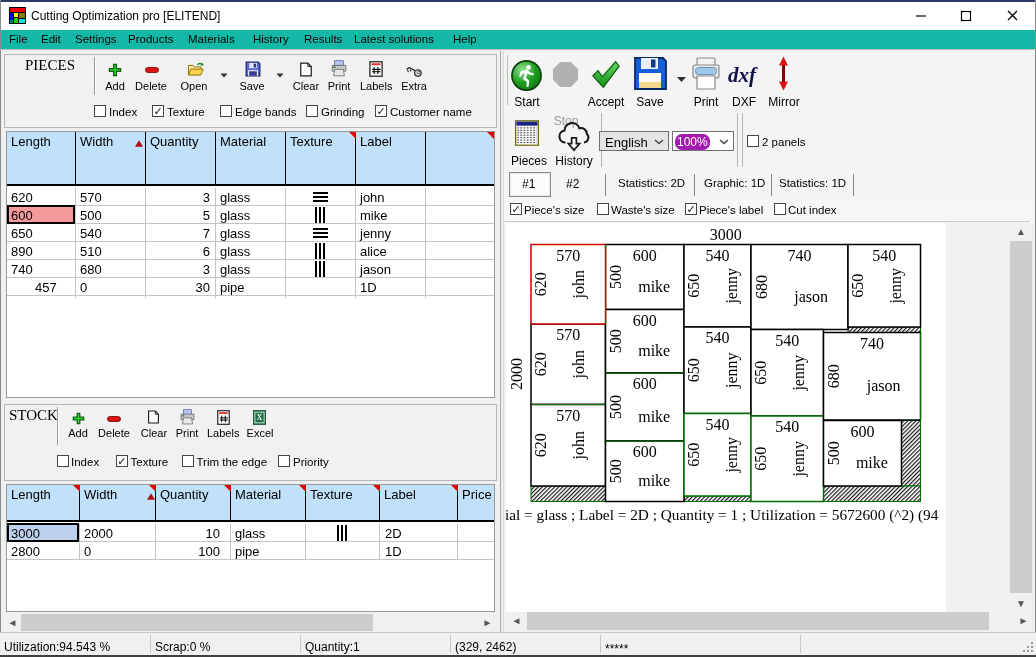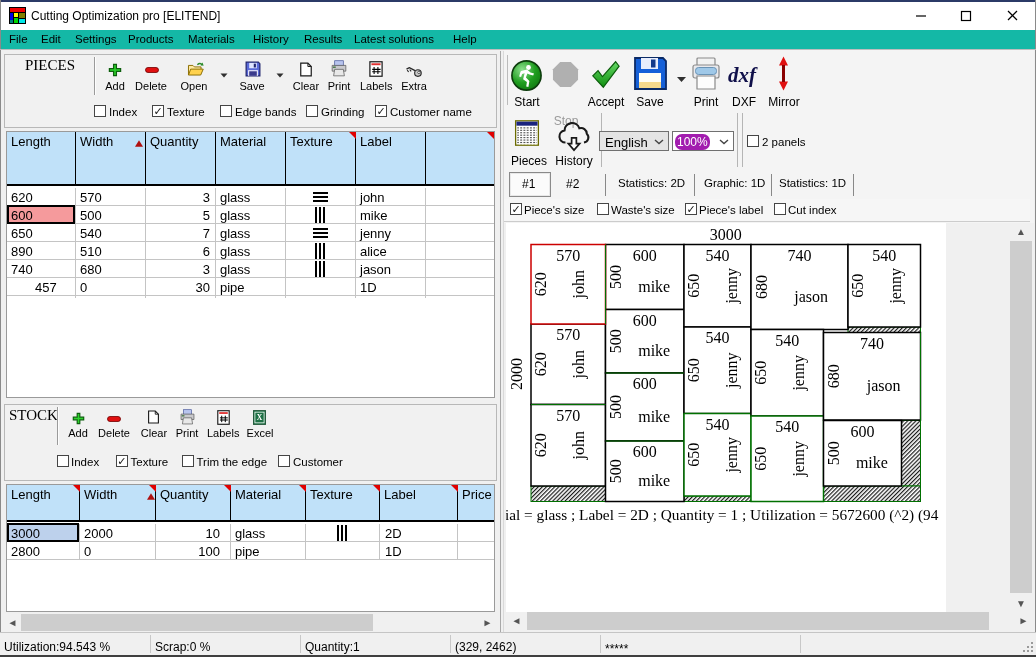--- a/index.html
+++ b/index.html
@@ -257,21 +257,21 @@
   <div class="tlabel11" style="left:246px;top:427px;width:28px;">Excel</div>
 </div>
 <div id="sChecks">
   <div class="cb" style="left:56.5px;top:455px;"></div>
     <div class="cbt" style="left:71px;top:456px;">Index</div>
   <div class="cb" style="left:115.8px;top:455px;">✓</div>
     <div class="cbt" style="left:130.5px;top:456px;">Texture</div>
   <div class="cb" style="left:182px;top:455px;"></div>
     <div class="cbt" style="left:196.5px;top:456px;">Trim the edge</div>
   <div class="cb" style="left:278.4px;top:455px;"></div>
-    <div class="cbt" style="left:293px;top:456px;">Customer</div>
+    <div class="cbt" style="left:293px;top:456px;">Priority</div>
 </div>
 
 <div class="abs" style="left:6px;top:484px;width:489px;height:128px;background:#fff;border:1px solid #9a9a9a;"></div>
 <div id="sTable">
   <div class="abs" style="left:7px;top:485px;width:487px;height:37px;background:#c0e1f9;border-bottom:2px solid #000;">
     <div class="hdrcell" style="left:0;width:73px;">Length</div>
     <div class="hdrcell" style="left:73px;width:76px;">Width</div>
     <div class="hdrcell" style="left:149px;width:75px;">Quantity</div>
     <div class="hdrcell" style="left:224px;width:75px;">Material</div>
     <div class="hdrcell" style="left:299px;width:74px;">Texture</div>

